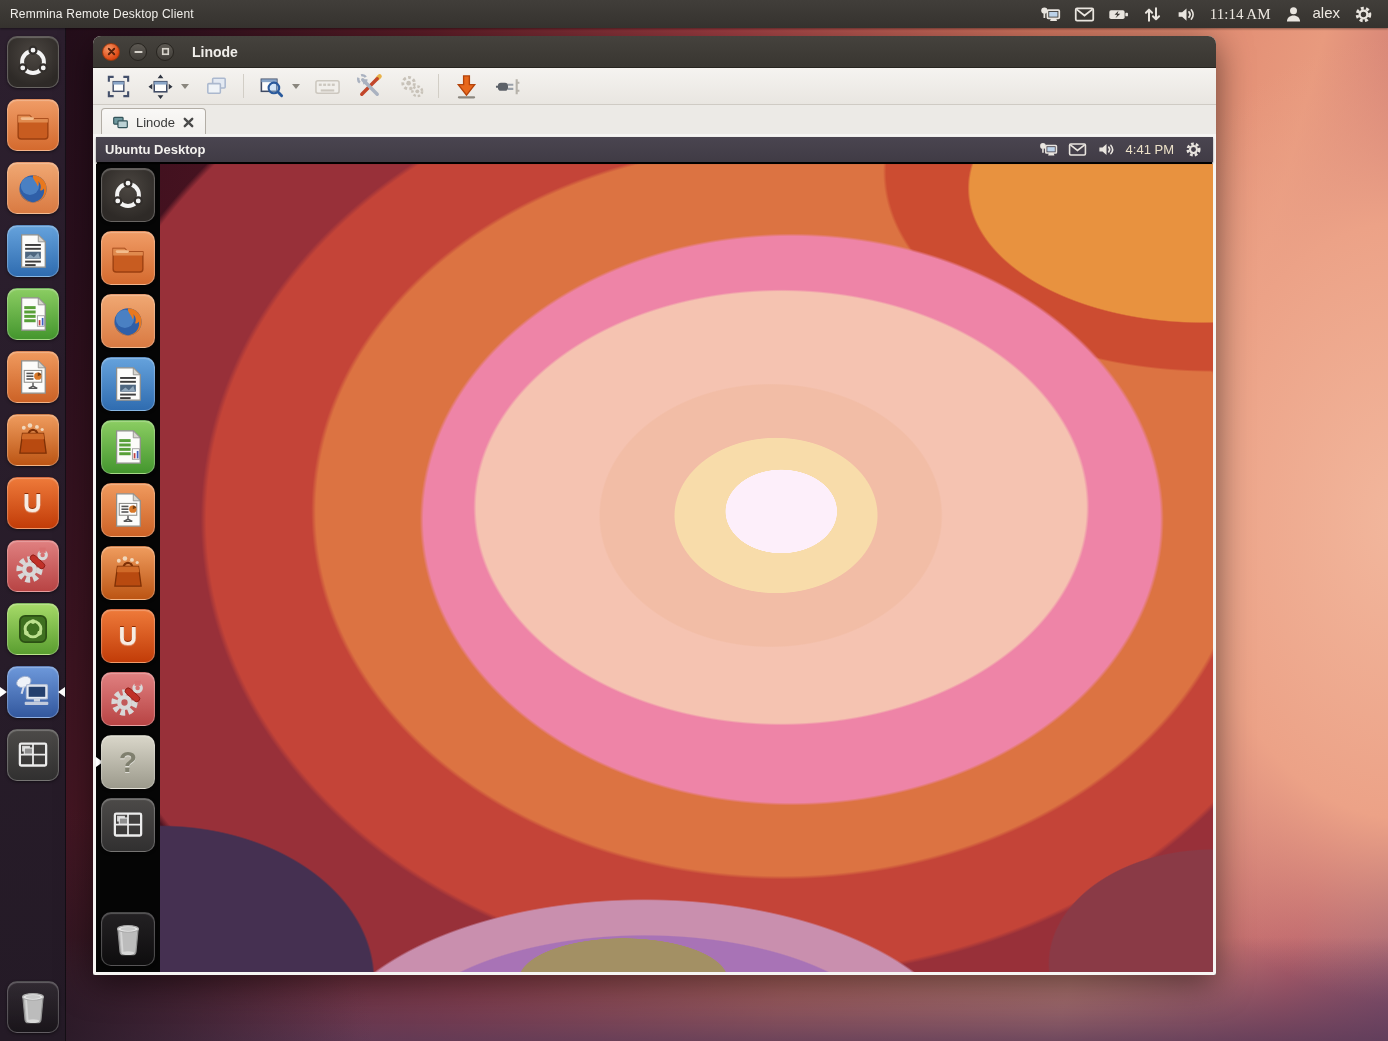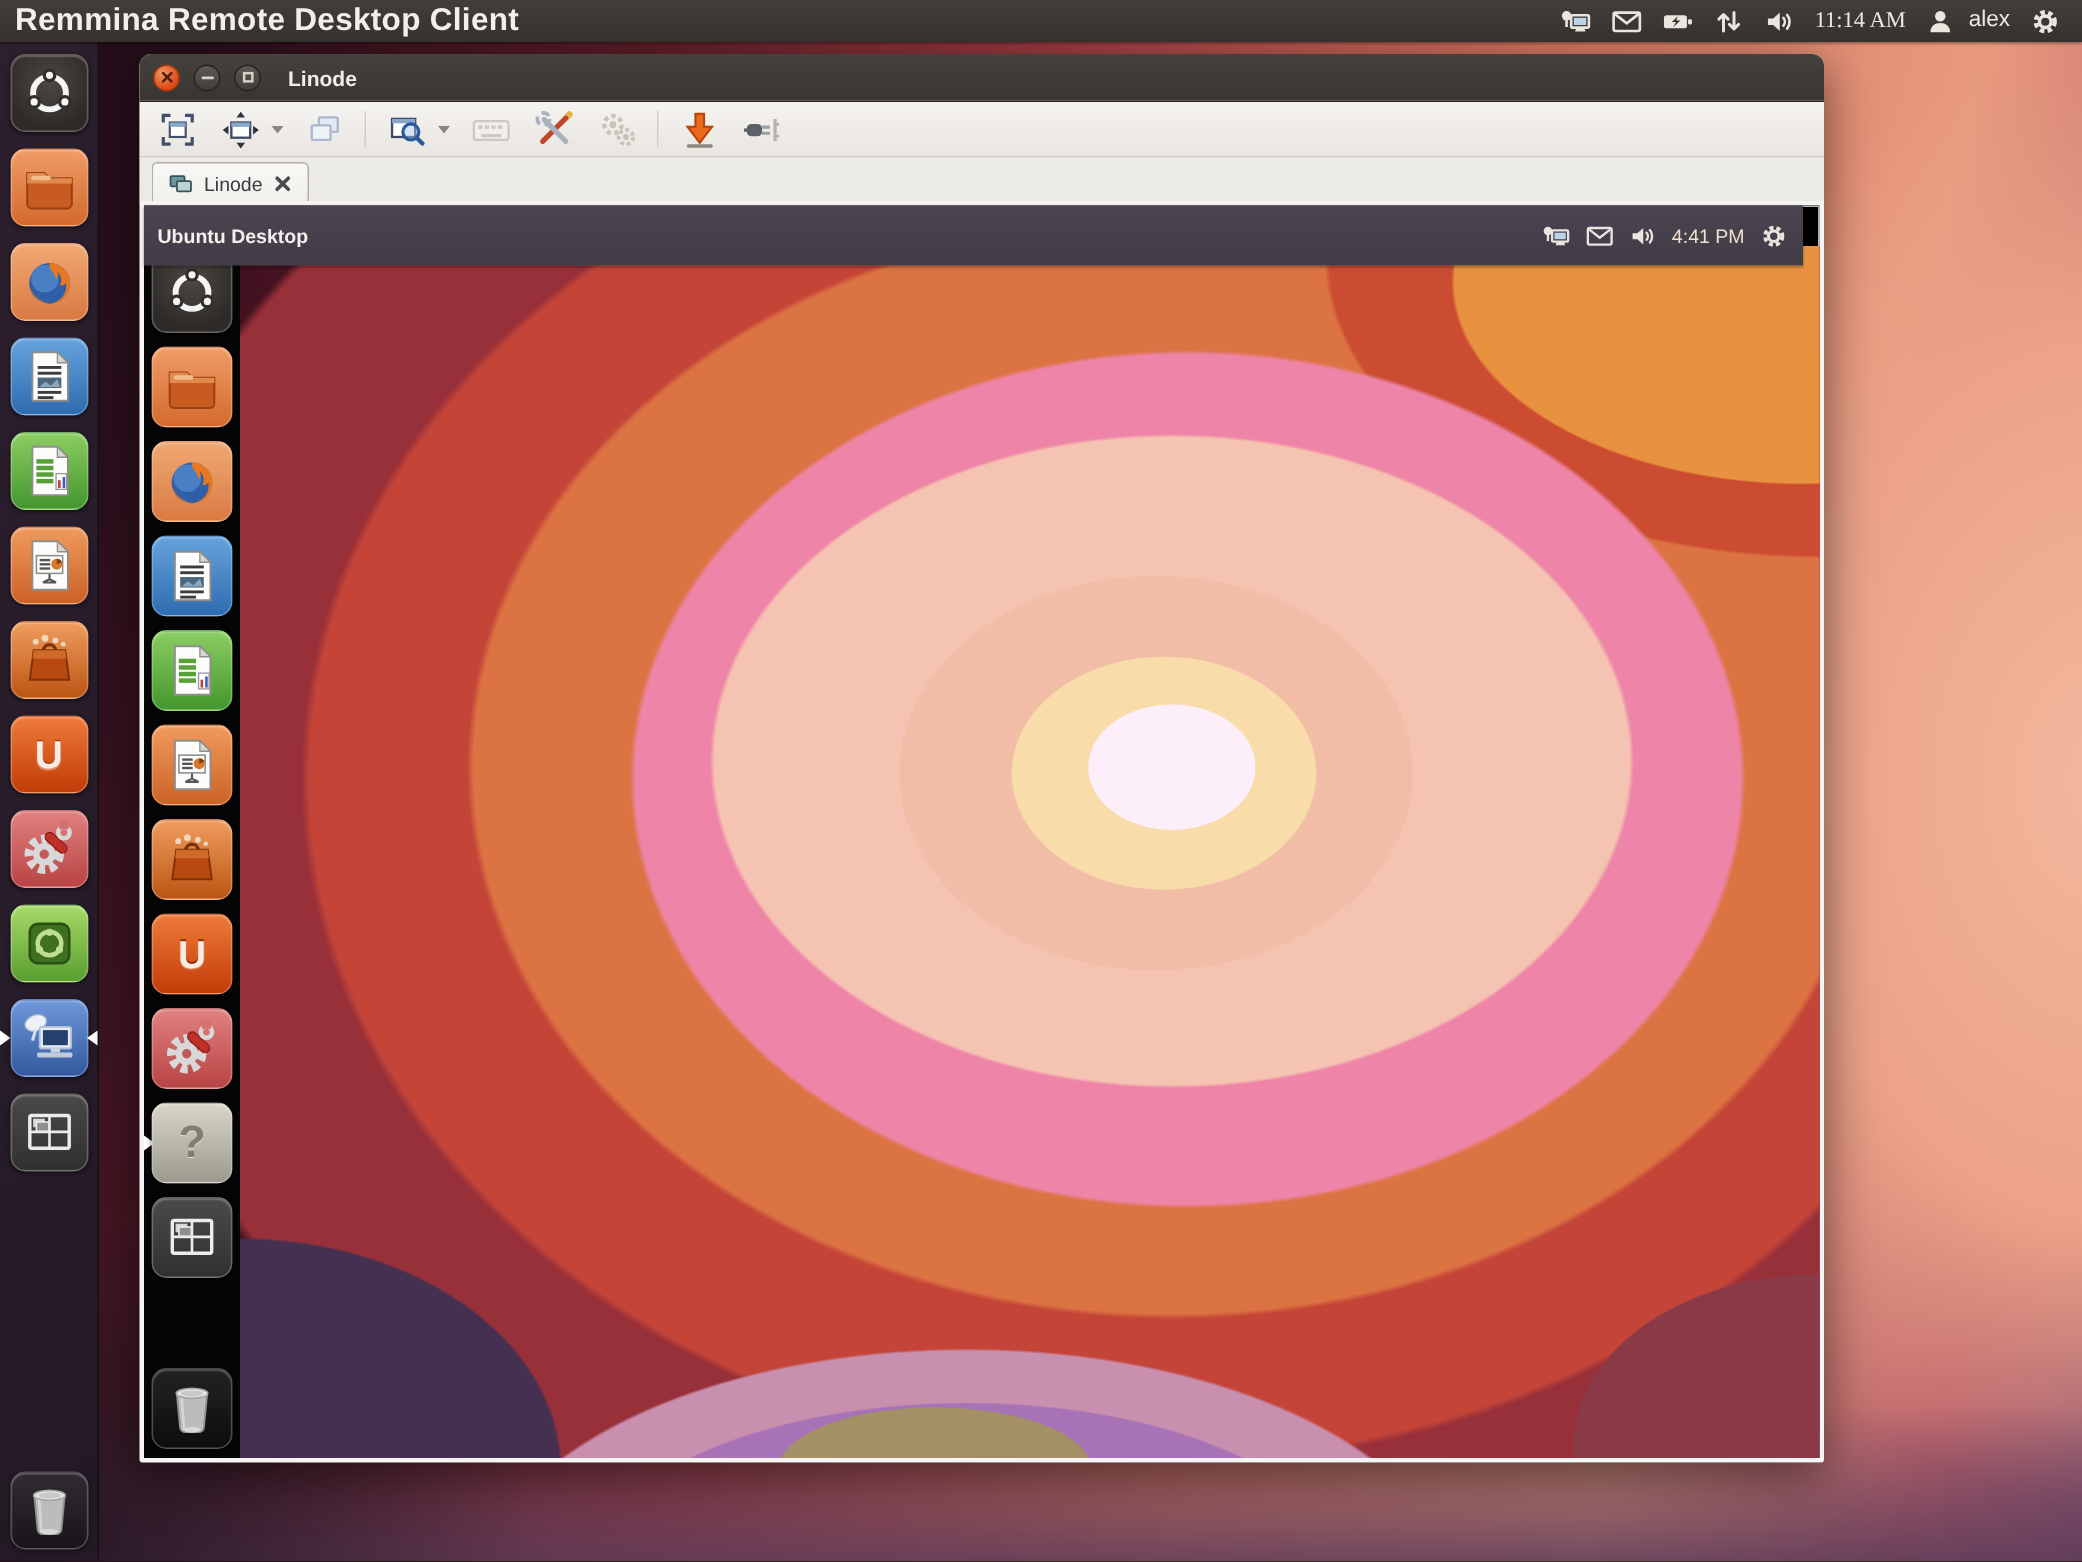--- a/index.html
+++ b/index.html
@@ -11,21 +11,21 @@
     background:
       radial-gradient(500px 320px at 0% 100%, #221520 0%, #37223306 72%, transparent 75%),
       linear-gradient(to top, rgba(90,58,88,.85) 0%, rgba(90,58,88,0) 10%),
       radial-gradient(430px 620px at 101% 50%, #f2b79d 0%, #eca287 48%, transparent 78%),
       linear-gradient(105deg,#1c0d17 0%,#2b0f1d 9%,#5e1d28 26%,#a33f44 44%,#d97a63 63%,#e89a7e 80%,#b9616b 93%,#8f5570 100%);}
 
   
   .host-panel{position:absolute;left:0;top:0;width:100%;height:28px;z-index:30;
     background:linear-gradient(#413e3a,#35322e);color:#f1efeb;display:flex;align-items:center;
     box-shadow:0 1px 2px rgba(0,0,0,.4);}
-  .panel-title{font-weight:bold;font-size:21px;margin-left:10px;letter-spacing:.2px;}
+  .panel-title{font-weight:normal;font-size:12px;margin-left:10px;letter-spacing:.2px;}
   .panel-right{margin-left:auto;display:flex;align-items:center;gap:13px;padding-right:14px;}
   .tray-ic{width:21px;height:21px;display:inline-flex;}
   .panel-clock{font-size:15px;color:#eee9e2;font-family:Liberation Serif, serif;}
   .panel-user{font-size:15px;color:#eee9e2;display:flex;align-items:flex-start;gap:8px;}
 
   
   .launcher{position:absolute;display:flex;flex-direction:column;align-items:center;}
   .host-launcher{left:0;top:28px;width:66px;height:1013px;z-index:20;
     background:linear-gradient(#2c1f2e,#241a26);padding-top:8px;gap:11px;
     border-right:1px solid rgba(0,0,0,.45);box-sizing:border-box;}
@@ -82,21 +82,21 @@
   .tabbar{height:31px;background:#eceae6;display:flex;align-items:flex-end;padding-left:8px;}
   .tab{height:27px;background:linear-gradient(#f9f8f6,#f1efec);border:1px solid #b3aea6;border-bottom:none;
     border-radius:4px 4px 0 0;display:flex;align-items:center;gap:7px;padding:0 10px;cursor:pointer;}
   .tab svg.tabmon{width:17px;height:17px;}
   .tab-label{font-size:13px;color:#3a3a3a;}
   .tab-close{width:13px;height:13px;cursor:pointer;}
 
   
   .remote-view{position:absolute;left:0;top:98px;width:1123px;height:841px;box-sizing:border-box;
     border:3px solid #f6f5f3;background:#000;box-shadow:inset 0 0 0 1px #b8b4ae;}
-  .remote-panel{position:absolute;left:0;top:0;right:11px;height:40px;background:linear-gradient(#4a4550,#403b45);
+  .remote-panel{position:absolute;left:0;top:0;right:0;height:25px;background:linear-gradient(#4a4550,#403b45);
     color:#f3f1ee;display:flex;align-items:center;z-index:5;box-shadow:0 1px 2px rgba(0,0,0,.4);}
   .remote-title{font-weight:bold;font-size:13px;margin-left:9px;}
   .remote-right{margin-left:auto;display:flex;align-items:center;gap:10px;padding-right:10px;}
   .remote-clock{font-size:13px;color:#ece1c8;}
   .remote-launcher{left:0;top:27px;bottom:0;width:64px;background:#050505;padding-top:4px;gap:9px;z-index:4;}
   .remote-launcher .tile{width:54px;height:54px;}
   .rtrash{margin-top:auto;margin-bottom:6px;}
   .remote-wallpaper{position:absolute;left:64px;top:27px;right:0;bottom:0;
     background:
       radial-gradient(56px 42px at 59% 43%, #fdeffa 99%, transparent 100%),

